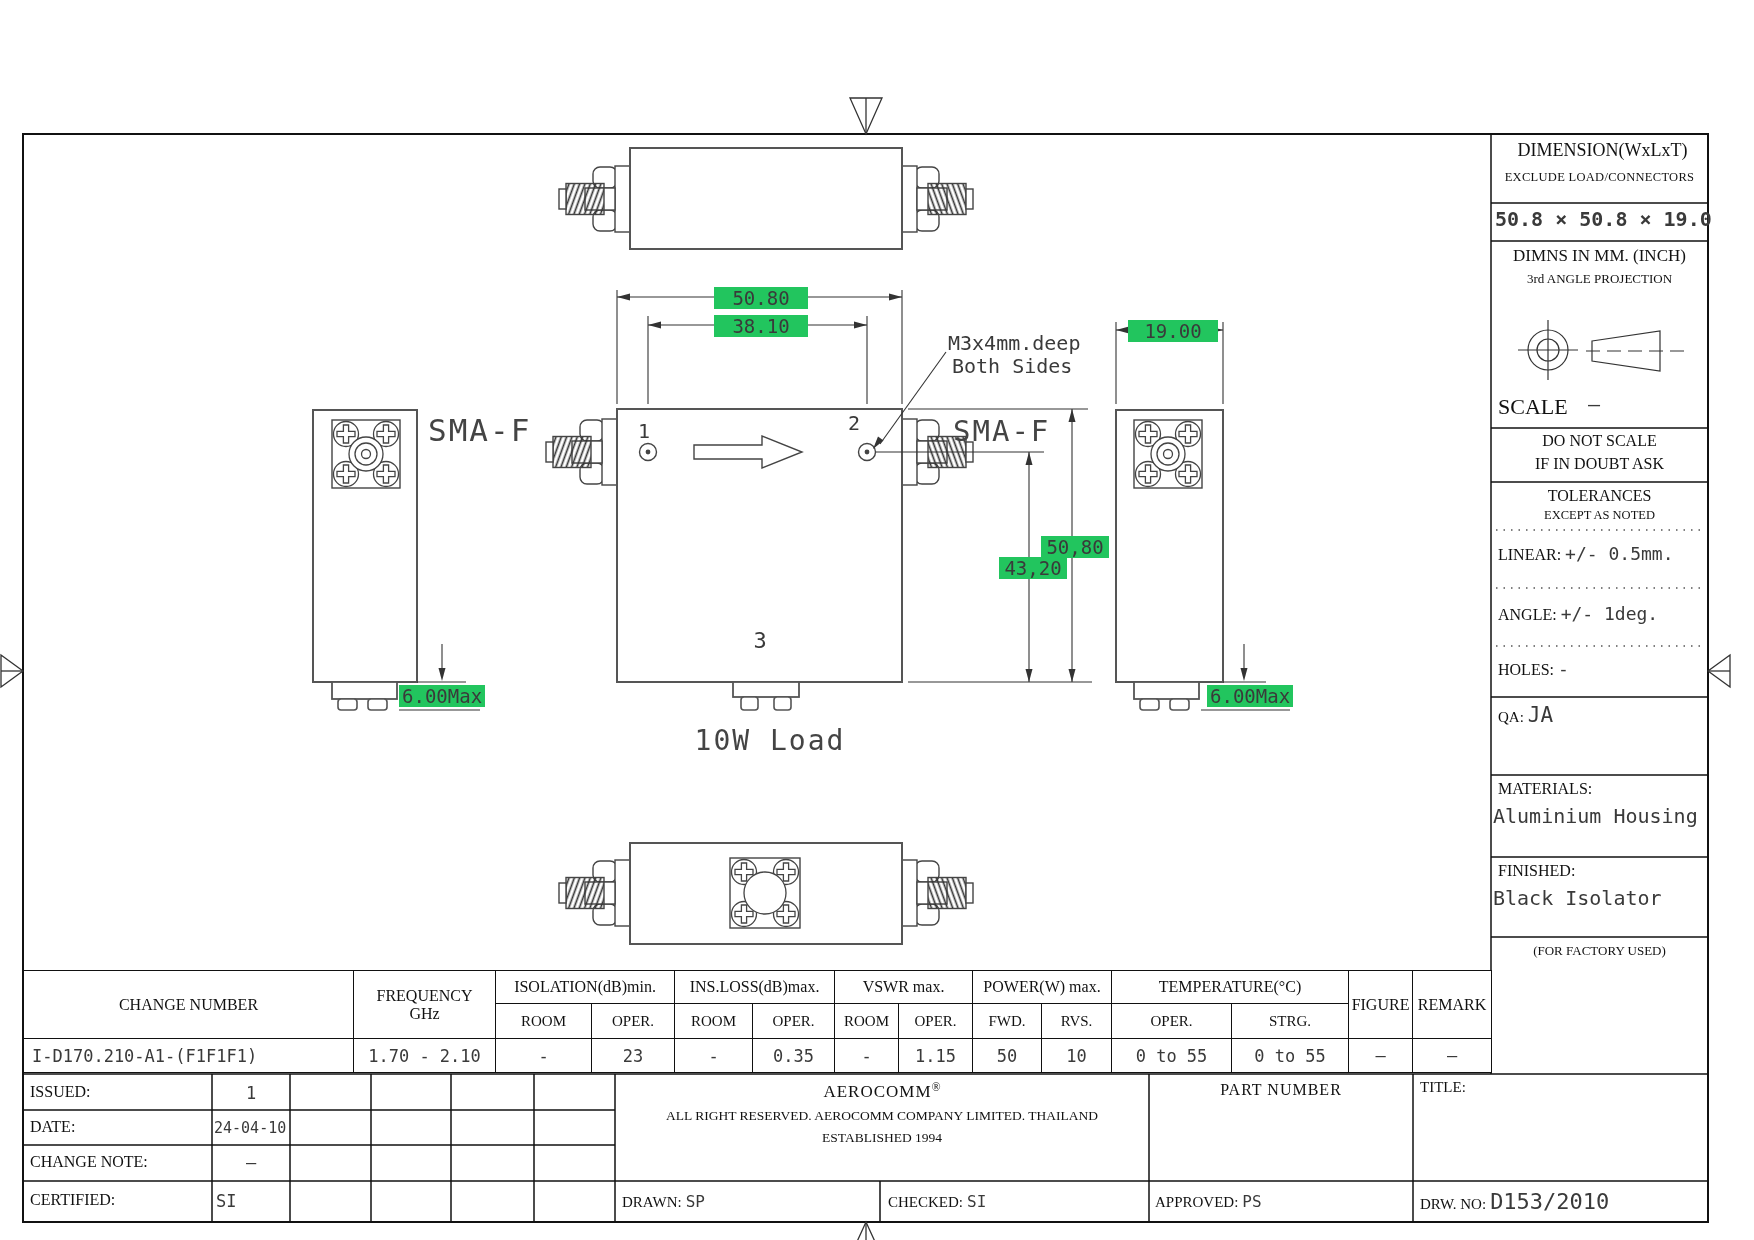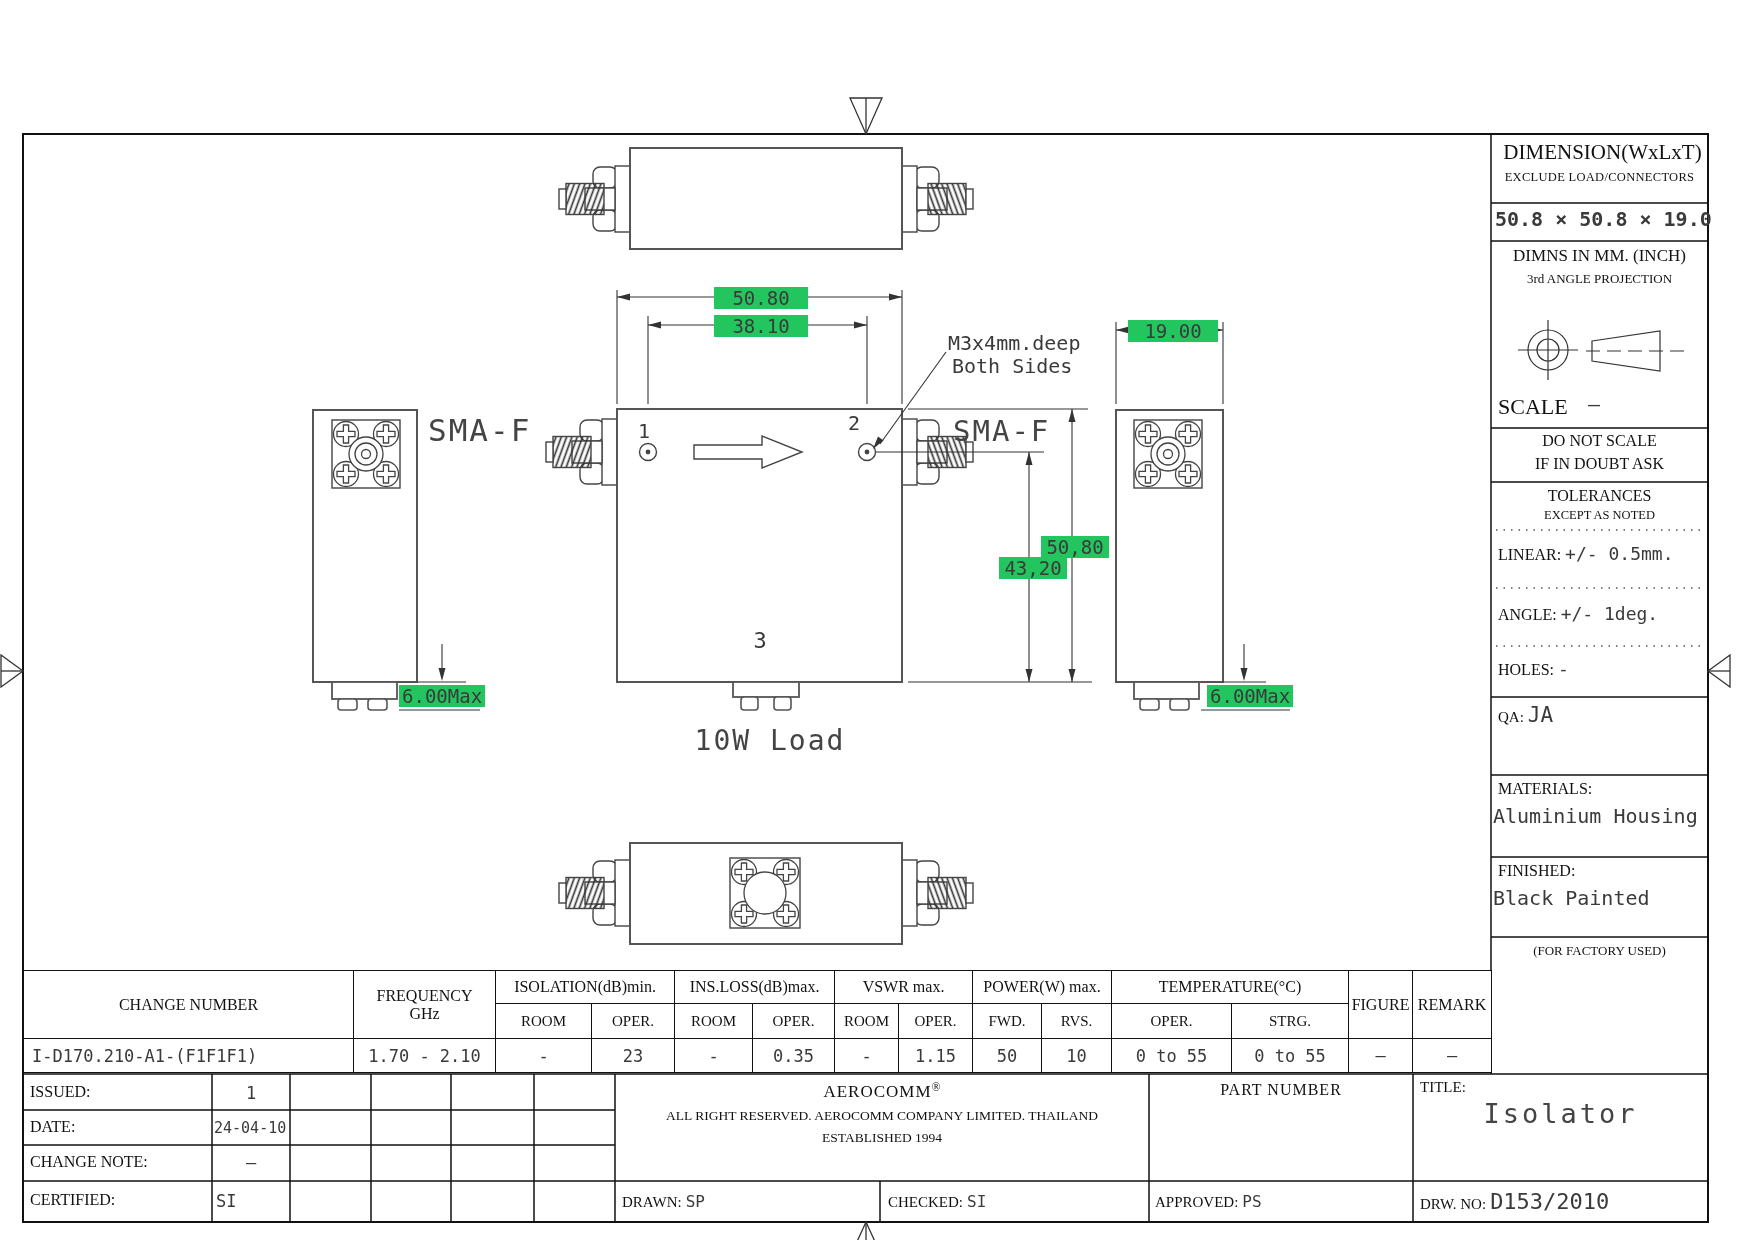--- a/index.html
+++ b/index.html
@@ -214,21 +214,21 @@
 <div class="abs cad" style="left:953px;top:414px;font-size:29px;letter-spacing:2px;color:#444;">SMA-F</div>
 <div class="abs cad ctr" style="left:636px;top:419px;width:16px;font-size:20px;">1</div>
 <div class="abs cad ctr" style="left:846px;top:411px;width:16px;font-size:20px;">2</div>
 <div class="abs cad ctr bgw" style="left:1041px;top:536px;width:62px;font-size:19px;">50,80</div>
 <div class="abs cad ctr bgw" style="left:999px;top:557px;width:62px;font-size:19px;">43,20</div>
 <div class="abs cad ctr" style="left:750px;top:628px;width:20px;font-size:22px;">3</div>
 <div class="abs cad bgw" style="left:399px;top:685px;font-size:19px;">6.00Max</div>
 <div class="abs cad bgw" style="left:1207px;top:685px;font-size:19px;">6.00Max</div>
 <div class="abs cad ctr" style="left:688px;top:724px;width:164px;font-size:28px;letter-spacing:2px;color:#444;">10W Load</div>
 
-<div class="abs serif ctr" style="left:1491px;top:140px;width:223px;font-size:21px;">DIMENSION(WxLxT)</div>
+<div class="abs serif ctr" style="left:1491px;top:140px;width:223px;font-size:18px;">DIMENSION(WxLxT)</div>
 <div class="abs serif ctr" style="left:1491px;top:170px;width:217px;font-size:12.5px;letter-spacing:0.3px;">EXCLUDE LOAD/CONNECTORS</div>
 <div class="abs cad" style="left:1495px;top:207px;font-size:20px;font-weight:bold;">50.8 × 50.8 × 19.0</div>
 <div class="abs serif ctr" style="left:1491px;top:246px;width:217px;font-size:17px;">DIMNS IN MM. (INCH)</div>
 <div class="abs serif ctr" style="left:1491px;top:271px;width:217px;font-size:13px;">3rd ANGLE PROJECTION</div>
 <div class="abs serif" style="left:1498px;top:394px;font-size:22px;">SCALE</div>
 <div class="abs cad" style="left:1588px;top:392px;font-size:20px;">—</div>
 <div class="abs serif ctr" style="left:1491px;top:432px;width:217px;font-size:16px;">DO NOT SCALE</div>
 <div class="abs serif ctr" style="left:1491px;top:455px;width:217px;font-size:16px;">IF IN DOUBT ASK</div>
 <div class="abs serif ctr" style="left:1491px;top:487px;width:217px;font-size:16px;">TOLERANCES</div>
 <div class="abs serif ctr" style="left:1491px;top:508px;width:217px;font-size:12.5px;">EXCEPT AS NOTED</div>
@@ -244,21 +244,21 @@
   <span class="serif" style="font-size:16px;">HOLES:</span>
   <span class="cad" style="font-size:18px;">-</span>
 </div>
 <div class="abs" style="left:1498px;top:703px;">
   <span class="serif" style="font-size:15px;">QA:</span>
   <span class="cad" style="font-size:21px;">JA</span>
 </div>
 <div class="abs serif" style="left:1498px;top:780px;font-size:16px;">MATERIALS:</div>
 <div class="abs cad" style="left:1493px;top:804px;font-size:20px;">Aluminium Housing</div>
 <div class="abs serif" style="left:1498px;top:862px;font-size:16px;">FINISHED:</div>
-<div class="abs cad" style="left:1493px;top:886px;font-size:20px;">Black Painted</div>
+<div class="abs cad" style="left:1493px;top:886px;font-size:20px;">Black Isolator</div>
 <div class="abs serif ctr" style="left:1491px;top:943px;width:217px;font-size:13px;">(FOR FACTORY USED)</div>
 
 <table class="spec">
   <colgroup>
     <col style="width:330px">
         <col style="width:142px">
         <col style="width:96px">
         <col style="width:83px">
     <col style="width:78px">
         <col style="width:82px">
@@ -327,21 +327,20 @@
 <div class="abs row-val" style="left:216px;top:1191px;font-size:17px;">SI</div>
 
 <div class="abs ctr" style="left:615px;top:1080px;width:534px;">
   <span class="serif" style="font-size:17px;letter-spacing:1px;">AEROCOMM</span><sup class="serif" style="font-size:12px;">®</sup>
 </div>
 <div class="abs serif ctr" style="left:615px;top:1108px;width:534px;font-size:13.5px;">ALL RIGHT RESERVED.  AEROCOMM COMPANY LIMITED.  THAILAND</div>
 <div class="abs serif ctr" style="left:615px;top:1130px;width:534px;font-size:13.5px;">ESTABLISHED 1994</div>
 
 <div class="abs serif ctr" style="left:1149px;top:1081px;width:264px;font-size:16px;letter-spacing:1px;">PART NUMBER</div>
 <div class="abs serif" style="left:1420px;top:1079px;font-size:15px;">TITLE:</div>
-<div class="abs cad ctr" style="left:1413px;top:1098px;width:295px;font-size:27px;letter-spacing:3px;color:#444;">Isolator</div>
 
 <div class="abs" style="left:622px;top:1192px;">
   <span class="row-label" style="font-size:15px;">DRAWN:</span>
   <span class="row-val" style="font-size:16px;">SP</span>
 </div>
 <div class="abs" style="left:888px;top:1192px;">
   <span class="row-label" style="font-size:15px;">CHECKED:</span>
   <span class="row-val" style="font-size:16px;">SI</span>
 </div>
 <div class="abs" style="left:1155px;top:1192px;">

